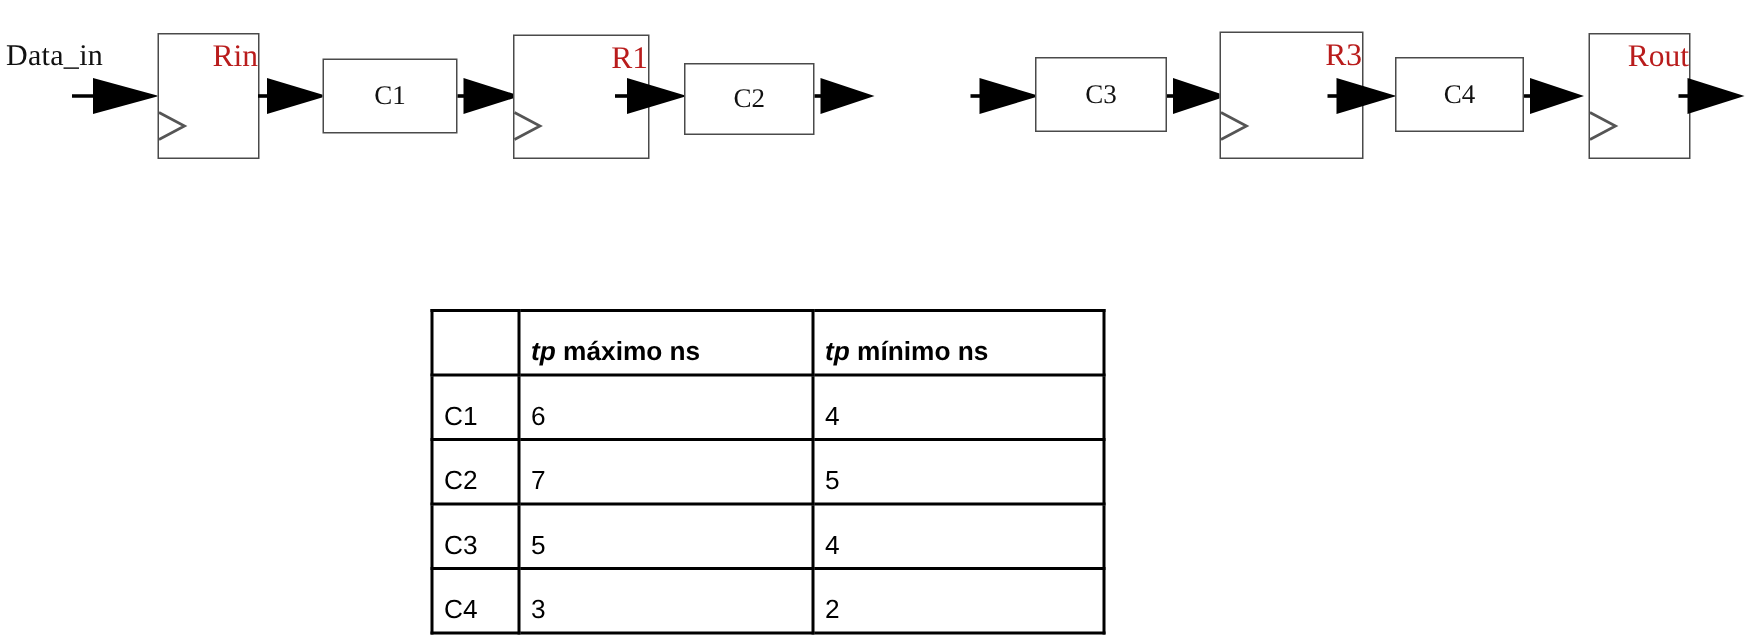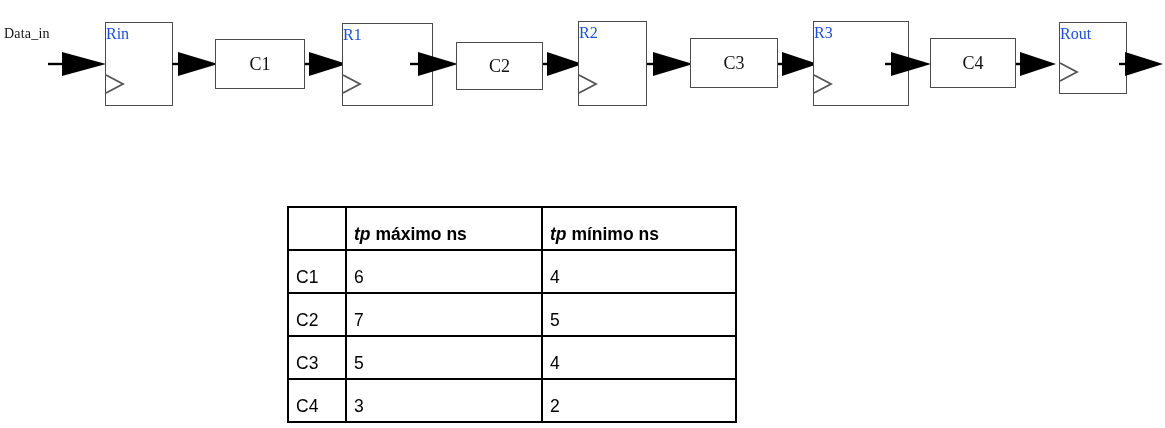--- a/index.html
+++ b/index.html
@@ -28,42 +28,42 @@
     left: 0; top: 0;
     width: 1165px;
     height: 130px;
   }
 
   .data-in-label {
     position: absolute;
     left: 4px;
     top: 26px;
     font-family: "Liberation Serif", serif;
-    font-size: 14px;
+    font-size: 20px;
     color: #111111;
     white-space: nowrap;
     letter-spacing: 0.2px;
   }
 
   .blk {
     position: absolute;
     box-sizing: border-box;
     border: 1.4px solid #4a4a4a;
     background: #ffffff;
   }
 
   .reg-label {
     position: absolute;
     left: 0;
     right: 0;
     top: 3px;
-    text-align: left;
+    text-align: right;
     font-family: "Liberation Serif", serif;
-    font-size: 16px;
-    color: #1d4ed8;
+    font-size: 21px;
+    color: #b91c1c;
     line-height: 1.05;
   }
 
   .comb-label {
     position: absolute;
     left: 0;
     right: 0;
     top: 50%;
     transform: translateY(-50%);
     text-align: center;
@@ -167,26 +167,20 @@
 
     <div class="blk" style="left:456px; top:42px; width:87px; height:48px;">
       <div class="comb-label">C2</div>
     </div>
 
     <svg class="arrow" style="left:543px; top:50px;" width="42" height="28">
       <line x1="0" y1="14" x2="12" y2="14" stroke="#000" stroke-width="2.4"></line>
       <polygon points="4,2 4,26 40,14" fill="#000"></polygon>
     </svg>
 
-    <div class="blk" style="left:578px; top:21px; width:69px; height:85px;">
-      <div class="reg-label">R2</div>
-      <svg class="clk" width="26" height="18" viewBox="0 0 26 18">
-        <polyline points="0,0 17,9 0,18" fill="none" stroke="#555" stroke-width="1.8"></polyline>
-      </svg>
-    </div>
 
     <svg class="arrow" style="left:647px; top:50px;" width="48" height="28">
       <line x1="0" y1="14" x2="14" y2="14" stroke="#000" stroke-width="2.4"></line>
       <polygon points="6,2 6,26 46,14" fill="#000"></polygon>
     </svg>
 
     <div class="blk" style="left:690px; top:38px; width:88px; height:50px;">
       <div class="comb-label">C3</div>
     </div>
 
@@ -209,21 +203,21 @@
 
     <div class="blk" style="left:930px; top:38px; width:86px; height:50px;">
       <div class="comb-label">C4</div>
     </div>
 
     <svg class="arrow" style="left:1016px; top:50px;" width="42" height="28">
       <line x1="0" y1="14" x2="12" y2="14" stroke="#000" stroke-width="2.4"></line>
       <polygon points="4,2 4,26 40,14" fill="#000"></polygon>
     </svg>
 
-    <div class="blk" style="left:1059px; top:22px; width:68px; height:72px;">
+    <div class="blk" style="left:1059px; top:22px; width:68px; height:84px;">
       <div class="reg-label">Rout</div>
       <svg class="clk" width="26" height="18" viewBox="0 0 26 18">
         <polyline points="0,0 17,9 0,18" fill="none" stroke="#555" stroke-width="1.8"></polyline>
       </svg>
     </div>
 
     <svg class="arrow" style="left:1119px; top:50px;" width="46" height="28">
       <line x1="0" y1="14" x2="14" y2="14" stroke="#000" stroke-width="2.4"></line>
       <polygon points="6,2 6,26 44,14" fill="#000"></polygon>
     </svg>

